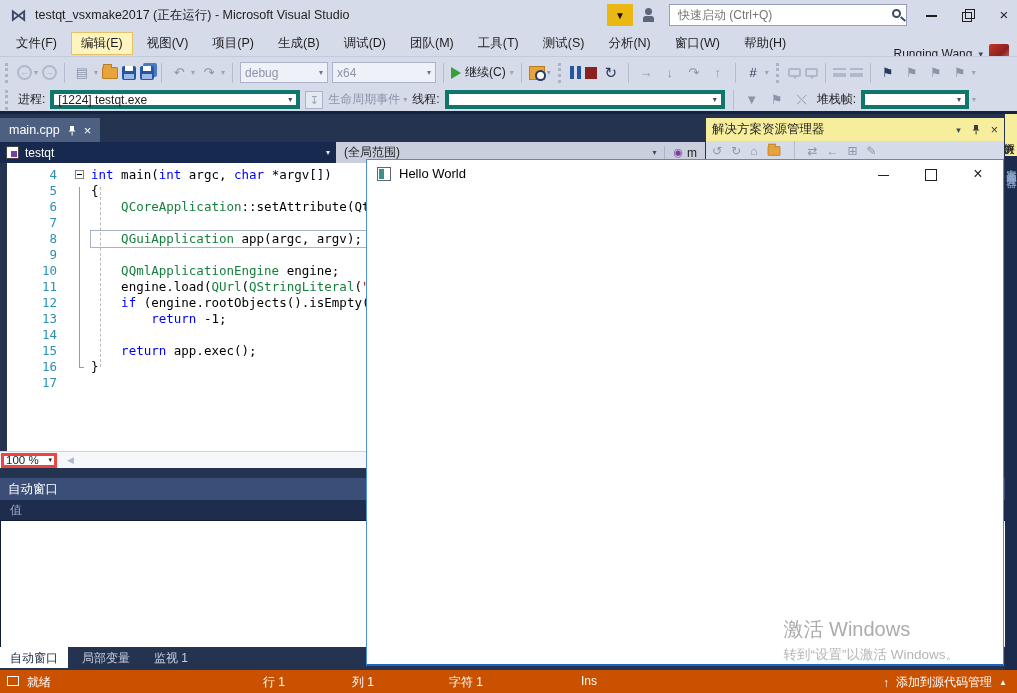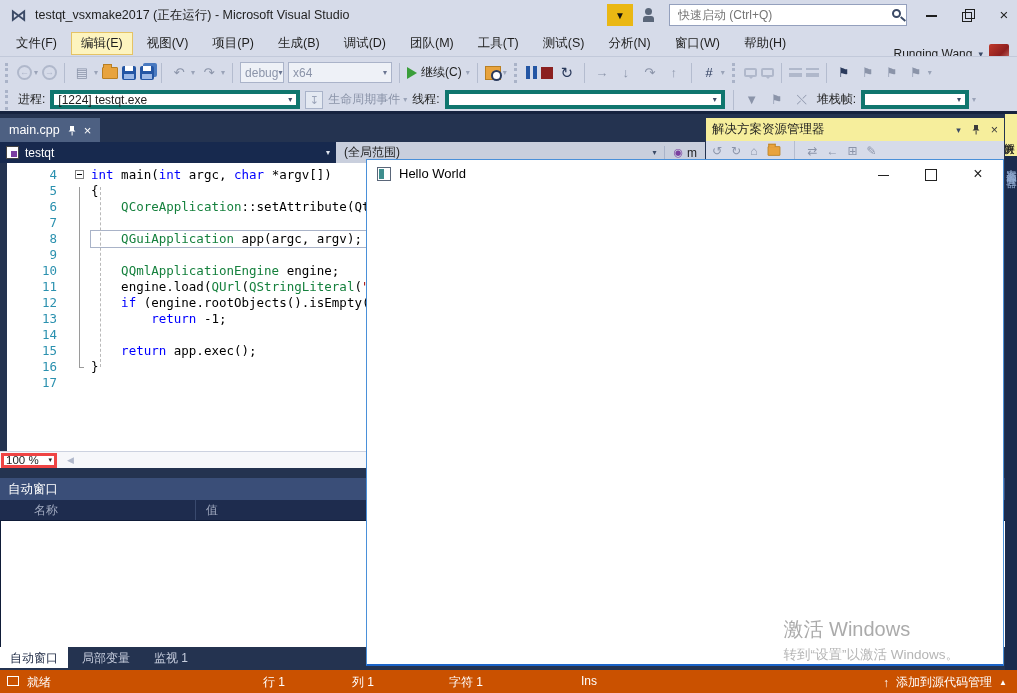--- a/index.html
+++ b/index.html
@@ -202,21 +202,21 @@
     <span class="ddv">▾</span>
     <div class="folder"></div>
     <div class="disk"></div>
     <div class="disk disk2"></div>
     <div class="sep"></div>
     <div class="ti">↶</div>
     <span class="ddv">▾</span>
     <div class="ti">↷</div>
     <span class="ddv">▾</span>
     <div class="sep"></div>
-    <div class="combo" style="width:44px">
+    <div class="combo" style="width:88px">
         <span class="cv">debug</span>
         <span class="ca">▾</span>
       </div>
     <div class="combo" style="width:104px">
         <span class="cv">x64</span>
         <span class="ca">▾</span>
       </div>
     <div class="sep"></div>
     <div class="cont">
         <span class="play"></span>
@@ -393,21 +393,20 @@
         </div>
       <span class="hsb-left">◀</span>
     </div>
   </div>
 
   <div class="autos">
     <div class="autos-title">
         <span>自动窗口</span>
       </div>
     <div class="autos-head">
-      <span class="c1">名称</span>
       <span class="c2">值</span>
     </div>
     <div class="autos-body"></div>
     <div class="tool-tabs">
       <span class="ttab active">自动窗口</span>
       <span class="ttab">局部变量</span>
       <span class="ttab">监视 1</span>
     </div>
   </div>
 

